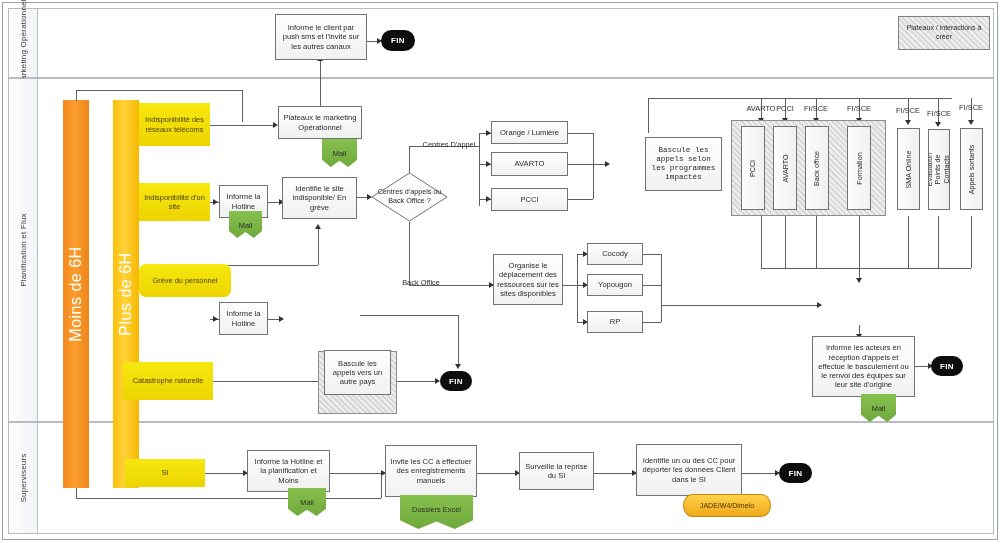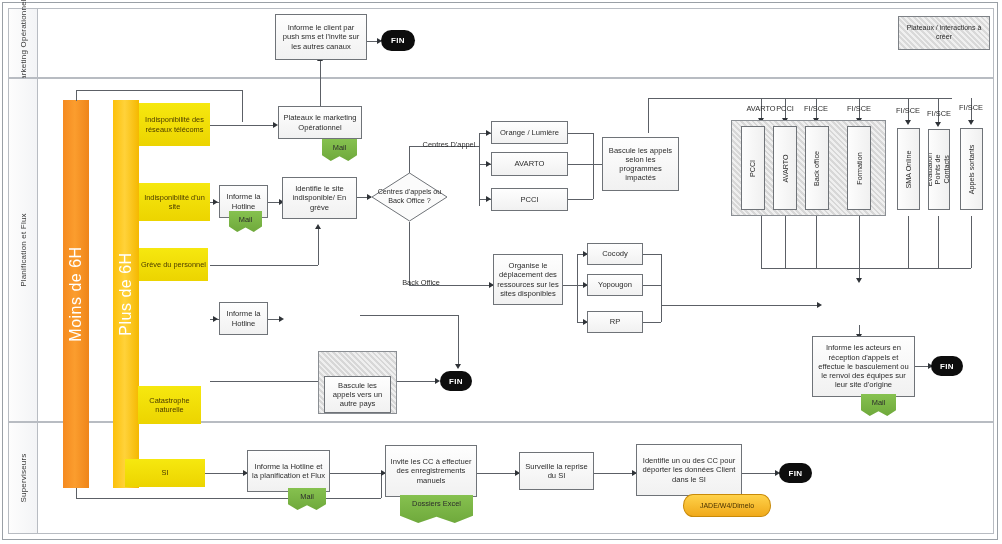--- a/index.html
+++ b/index.html
@@ -32,21 +32,21 @@
   .fin{position:absolute;background:#0d0d0d;border-radius:11px;display:flex;align-items:center;justify-content:center;
        color:#fff;font-size:8px;font-weight:bold;letter-spacing:.4px;}
 
   
   .diamond{position:absolute;}
   .diamond .dtext{position:absolute;left:0;top:0;width:100%;height:100%;display:flex;align-items:center;justify-content:center;
        text-align:center;font-size:7.2px;color:#2b2b2b;line-height:1.2;}
 
   
   .doc{position:absolute;background:#7ab648;background:linear-gradient(180deg,#86c14f,#6fa93c);
-       display:flex;align-items:flex-start;justify-content:center;text-align:center;font-size:7.4px;color:#2b2b2b;padding-top:4px;
+       display:flex;align-items:flex-start;justify-content:center;text-align:center;font-size:7.4px;color:#2b2b2b;padding-top:10px;
        clip-path:polygon(0 0,100% 0,100% 74%,75% 100%,50% 78%,25% 100%,0 74%);}
 
   
   .db{position:absolute;background:linear-gradient(180deg,#ffd24a,#f0a91a);border:1px solid #c98a08;border-radius:10px/50%;
       display:flex;align-items:center;justify-content:center;font-size:7px;color:#4a3300;text-align:center;}
 
   
   .hatch{position:absolute;border:1px solid #8a8e93;box-sizing:border-box;
      background-image:repeating-linear-gradient(45deg,#d7d7d7 0 2px,#efefef 2px 4px);}
 
@@ -231,22 +231,22 @@
   <div class="arr r" style="left:632px;top:470px;"></div>
 
   <div class="h" style="left:742px;top:473px;width:36px;"></div>
   <div class="arr r" style="left:775px;top:470px;"></div>
 
   <div class="pbox" style="left:275px;top:14px;width:92px;height:46px;">Informe le client par push sms et l'invite sur les autres canaux</div>
   <div class="fin" style="left:381px;top:30px;width:34px;height:21px;">FIN</div>
 
   <div class="ybox" style="left:139px;top:103px;width:71px;height:43px;">Indisponibilité des réseaux télécoms</div>
   <div class="ybox" style="left:139px;top:183px;width:71px;height:38px;">Indisponibilité d'un site</div>
-  <div class="ybox" style="left:139px;top:248px;width:69px;height:33px;">Grève du personnel</div>
-  <div class="ybox" style="left:138px;top:362px;width:63px;height:38px;margin-top:24px;">Catastrophe naturelle</div>
+  <div class="ybox" style="left:139px;top:264px;width:92px;height:33px;border-radius:7px;">Grève du personnel</div>
+  <div class="ybox" style="left:123px;top:362px;width:90px;height:38px;">Catastrophe naturelle</div>
   <div class="ybox" style="left:125px;top:459px;width:80px;height:28px;">SI</div>
 
   <div class="pbox" style="left:278px;top:106px;width:84px;height:33px;">Plateaux le marketing Opérationnel</div>
   <div class="doc" style="left:322px;top:139px;width:35px;height:18px;">Mail</div>
 
   <div class="pbox" style="left:219px;top:185px;width:49px;height:33px;">Informe la Hotline</div>
   <div class="doc" style="left:229px;top:211px;width:33px;height:17px;">Mail</div>
 
   <div class="pbox" style="left:282px;top:177px;width:75px;height:42px;">Identifie le site indisponible/ En grève</div>
 
@@ -256,26 +256,26 @@
     </svg>
     <div class="dtext">Centres d'appels ou Back Office ?</div>
   </div>
   <div class="lbl" style="left:419px;top:141px;width:60px;">Centres D'appel</div>
   <div class="lbl" style="left:392px;top:279px;width:58px;">Back Office</div>
 
   <div class="pbox" style="left:491px;top:121px;width:77px;height:23px;">Orange / Lumière</div>
   <div class="pbox" style="left:491px;top:152px;width:77px;height:24px;">AVARTO</div>
   <div class="pbox" style="left:491px;top:188px;width:77px;height:23px;">PCCI</div>
 
-  <div class="pbox" style="left:602px;top:137px;width:77px;height:54px;">Bascule les appels selon les programmes impactés</div>
+  <div class="pbox" style="left:645px;top:137px;width:77px;height:54px;font-family:Liberation Mono, monospace;">Bascule les appels selon les programmes impactés</div>
 
   <div class="pbox" style="left:219px;top:302px;width:49px;height:33px;">Informe la Hotline</div>
 
   <div class="hatch" style="left:318px;top:351px;width:79px;height:63px;"></div>
-  <div class="pbox" style="left:324px;top:376px;width:67px;height:37px;">Bascule les appels vers un autre pays</div>
+  <div class="pbox" style="left:324px;top:350px;width:67px;height:45px;">Bascule les appels vers un autre pays</div>
   <div class="fin" style="left:440px;top:371px;width:32px;height:20px;">FIN</div>
 
   <div class="pbox" style="left:493px;top:254px;width:70px;height:51px;">Organise le déplacement des ressources sur les sites disponibles</div>
   <div class="pbox" style="left:587px;top:243px;width:56px;height:22px;">Cocody</div>
   <div class="pbox" style="left:587px;top:274px;width:56px;height:22px;">Yopougon</div>
   <div class="pbox" style="left:587px;top:311px;width:56px;height:22px;">RP</div>
 
   <div class="hatch" style="left:731px;top:120px;width:155px;height:96px;"></div>
   <div class="vbox" style="left:741px;top:126px;width:24px;height:84px;">
     <span>PCCI</span>
@@ -304,21 +304,21 @@
   <div class="lbl" style="left:798px;top:105px;width:36px;">FI/SCE</div>
   <div class="lbl" style="left:841px;top:105px;width:36px;">FI/SCE</div>
   <div class="lbl" style="left:890px;top:107px;width:36px;">FI/SCE</div>
   <div class="lbl" style="left:921px;top:110px;width:36px;">FI/SCE</div>
   <div class="lbl" style="left:953px;top:104px;width:36px;">FI/SCE</div>
 
   <div class="pbox" style="left:812px;top:336px;width:103px;height:61px;">Informe les acteurs en réception d'appels et effectue le  basculement ou le renvoi des équipes sur leur site d'origine</div>
   <div class="doc" style="left:861px;top:394px;width:35px;height:18px;">Mail</div>
   <div class="fin" style="left:931px;top:356px;width:32px;height:20px;">FIN</div>
 
-  <div class="pbox" style="left:247px;top:450px;width:83px;height:42px;">Informe la Hotline et la planification et Flux</div>
+  <div class="pbox" style="left:247px;top:450px;width:83px;height:42px;">Informe la Hotline et la planification et Moins</div>
   <div class="doc" style="left:288px;top:488px;width:38px;height:18px;">Mail</div>
 
   <div class="pbox" style="left:385px;top:445px;width:92px;height:52px;">Invite les CC à effectuer des enregistrements manuels</div>
   <div class="doc" style="left:400px;top:495px;width:73px;height:24px;">Dossiers Excel</div>
 
   <div class="pbox" style="left:519px;top:452px;width:75px;height:38px;">Surveille la reprise du SI</div>
 
   <div class="pbox" style="left:636px;top:444px;width:106px;height:52px;">Identifie un ou des CC pour déporter les données Client dans le SI</div>
   <div class="db" style="left:683px;top:494px;width:86px;height:21px;">JADE/W4/Dimelo</div>
 

